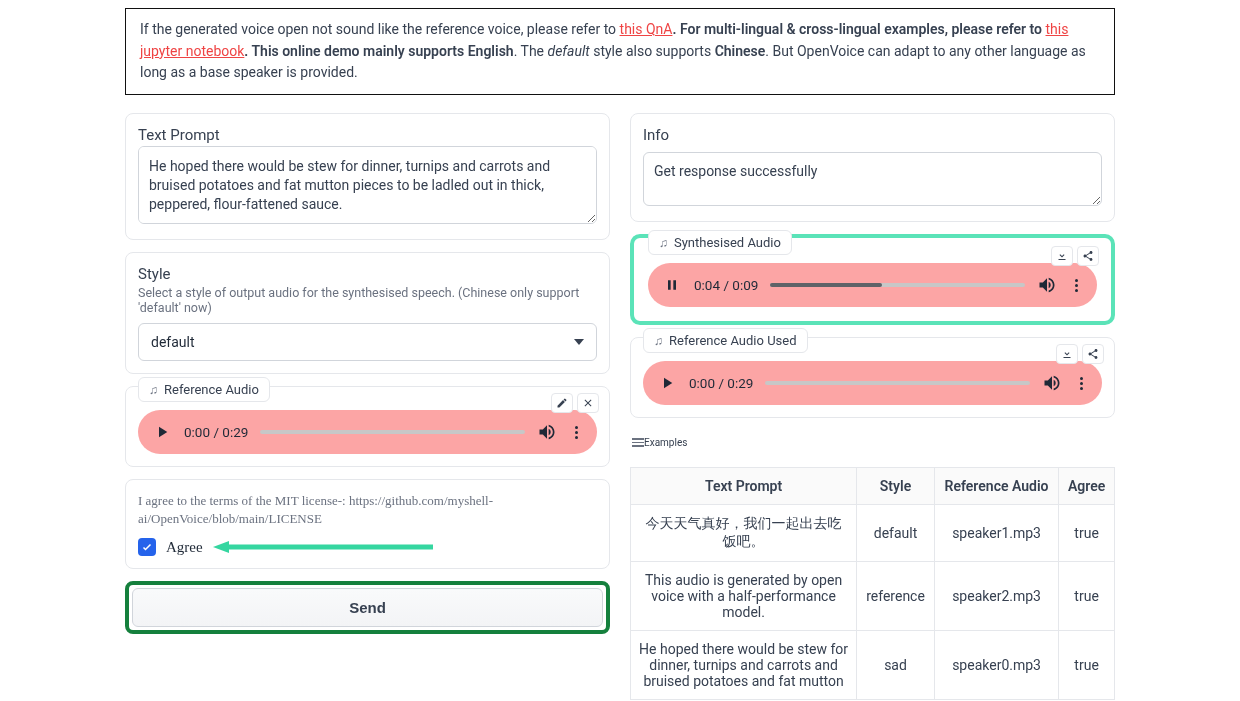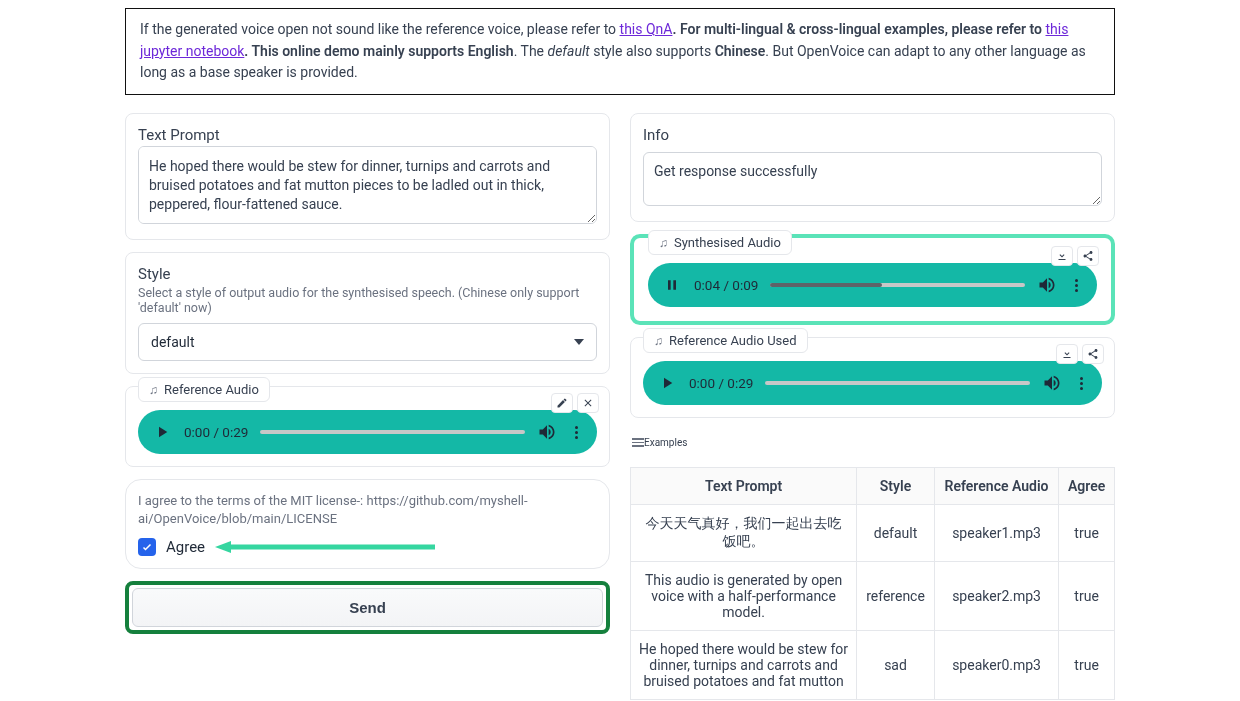--- a/index.html
+++ b/index.html
@@ -1,44 +1,44 @@
 <!DOCTYPE html>
 <html><head>
 <meta charset="utf-8">
 <style>
   * { box-sizing: border-box; margin: 0; padding: 0; }
   body { font-family: -apple-system, BlinkMacSystemFont, "Segoe UI", Roboto, sans-serif; font-size: 14px; color: #1f2937; background: #fff; padding: 8px 0 20px; }
   .container { max-width: 990px; margin: 0 auto; }
   .notice { border: 1px solid #111; padding: 10px 14px; margin-bottom: 18px; line-height: 1.55; color:#374151;}
-  .notice a { color: #6d28d9; text-decoration: underline; }
+  .notice a { color: #ef4444; text-decoration: underline; }
   .notice b { font-weight: 600; }
   .notice i { font-style: italic; }
   .cols { display: flex; gap: 20px; align-items: flex-start; }
   .col { flex: 1; display: flex; flex-direction: column; gap: 12px; }
   .panel { border: 1px solid #e5e7eb; border-radius: 8px; padding: 12px; background:#fff;}
   .panel-title { font-size: 15px; color:#374151; margin-bottom: 2px;}
   .panel-help { font-size: 12.5px; color:#6b7280; margin-bottom: 8px;}
   textarea.prompt { width: 100%; border:1px solid #d1d5db; border-radius:6px; padding:10px; font: inherit; resize: both; min-height: 72px; line-height:1.35; color:#374151;}
   textarea.info { width: 100%; border:1px solid #d1d5db; border-radius:6px; padding:10px; font: inherit; resize: both; min-height: 52px; color:#374151;}
   .select { width:100%; border:1px solid #d1d5db; border-radius:6px; padding:10px 12px; display:flex; justify-content:space-between; align-items:center; background:#fff; cursor:pointer;}
   .tri { width:0; height:0; border-left:5px solid transparent; border-right:5px solid transparent; border-top:6px solid #374151;}
   .audio-panel { border:1px solid #e5e7eb; border-radius:8px; padding: 0 12px 12px; position:relative; background:#fff;}
   .audio-tab { display:inline-flex; align-items:center; gap:6px; border:1px solid #e5e7eb; border-radius:6px; padding:4px 10px; font-size:13px; color:#374151; background:#fff; position:relative; top:-10px;}
   .iconbtns { position:absolute; right:10px; top:6px; display:flex; gap:4px;}
   .ibtn { width:22px; height:20px; border:1px solid #e5e7eb; border-radius:4px; display:flex; align-items:center; justify-content:center; background:#fff; cursor:pointer;}
   .ibtn svg { width:12px; height:12px; fill:#374151;}
-  .player { background:#14b8a6; border-radius:30px; height:44px; display:flex; align-items:center; gap:12px; padding:0 14px; margin-top:-2px;}
+  .player { background:#fca5a5; border-radius:30px; height:44px; display:flex; align-items:center; gap:12px; padding:0 14px; margin-top:-2px;}
   .pbtn { width:20px; height:20px; display:flex; align-items:center; justify-content:center; cursor:pointer;}
   .time { font-size:13.5px; color:#1f2937; white-space:nowrap;}
   .track { flex:1; height:4px; background:#c7c7c7; border-radius:2px; position:relative;}
   .track .prog { position:absolute; left:0; top:0; height:100%; background:#5f6368; border-radius:2px;}
   .dots { display:flex; flex-direction:column; gap:2px; align-items:center; justify-content:center; width:14px; cursor:pointer;}
   .dots span { width:3px; height:3px; background:#1f2937; border-radius:50%;}
   .highlight { border:4px solid #5be3b8; border-radius:10px; padding:2px;}
-  .agree-panel { border:1px solid #e5e7eb; border-radius:16px; padding:12px;}
+  .agree-panel { border:1px solid #e5e7eb; border-radius:8px; padding:12px;font-family:Liberation Serif, serif;}
   .agree-help { font-size:13px; color:#6b7280; line-height:1.4;}
   .agree-row { display:flex; align-items:center; gap:10px; margin-top:10px; font-size:15px;}
   .chk { width:18px; height:18px; border-radius:4px; background:#2563eb; display:flex; align-items:center; justify-content:center;}
   .chk svg { width:12px; height:12px; stroke:#fff; stroke-width:3; fill:none;}
   .arrow { flex:0 0 auto;}
   .send-wrap { border:4px solid #15803d; border-radius:8px; padding:3px;}
   .send { width:100%; padding:10px; border:1px solid #d1d5db; border-radius:6px; background:linear-gradient(#f9fafb,#f3f4f6); font-size:15px; font-weight:600; color:#374151; cursor:pointer;}
   .examples-head { display:flex; align-items:center; font-size:10px; color:#374151; padding:6px 2px;}
   table.ex { width:100%; border-collapse:collapse; border:1px solid #e5e7eb; }
   table.ex th, table.ex td { border:1px solid #e5e7eb; padding:10px 8px; text-align:center; font-size:14px; vertical-align:middle;}

